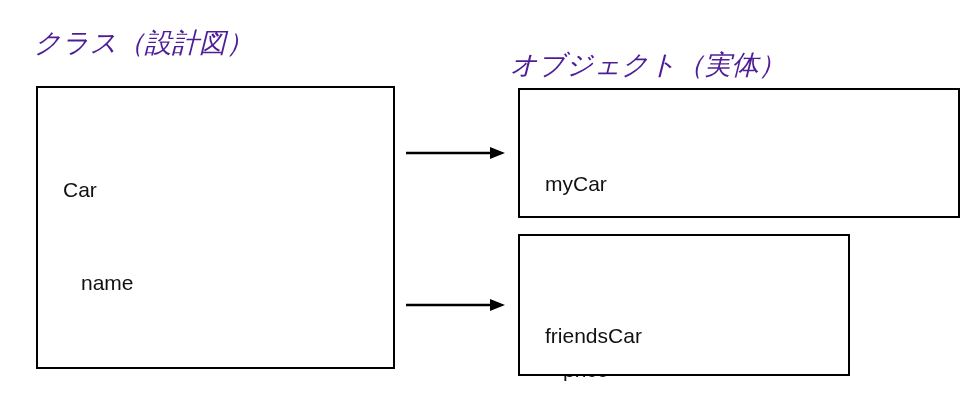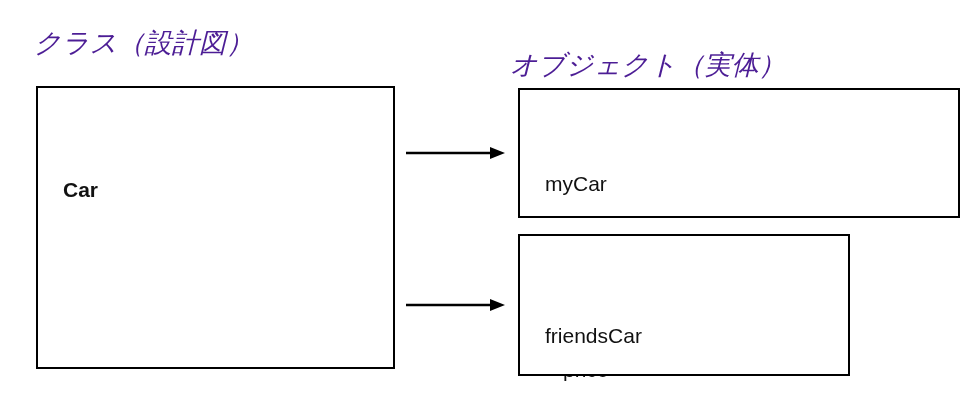--- a/index.html
+++ b/index.html
@@ -35,21 +35,21 @@
   #heading-class  { left: 34px;  top: 30px; }
   #heading-object { left: 510px; top: 24px; margin-top: 28px; }
 
   
   .box {
     position: absolute;
     box-sizing: border-box;
     background: #ffffff;
     border: 2.5px solid #000000;
   }
-  #class-box  { left: 36px;  top: 86px;  width: 359px; height: 283px; font-weight: bold; }
+  #class-box  { left: 36px;  top: 86px;  width: 359px; height: 283px; }
   #object-box-1 { left: 518px; top: 88px;  width: 442px; height: 130px; }
   #object-box-2 { left: 518px; top: 234px; width: 332px; height: 142px; }
 
   
   .box-text {
     position: absolute;
     font-size: 21px;
     line-height: 31px;
     color: #111111;
     white-space: pre;
@@ -76,20 +76,21 @@
 
 <div id="diagram">
 
   <div class="heading" id="heading-class">クラス（設計図）</div>
 
   <div class="heading" id="heading-object">オブジェクト（実体）</div>
 
   <div class="box" id="class-box">
     <div class="box-text">
       <span class="line">Car</span>
+      <span class="line indent">name</span>
       
       
       
     </div>
   </div>
 
   <div class="box" id="object-box-1">
     <div class="box-text">
       <span class="line">myCar</span>
       <span class="line indent"><span>name =</span><span class="dots">・ ・ ・</span></span>

